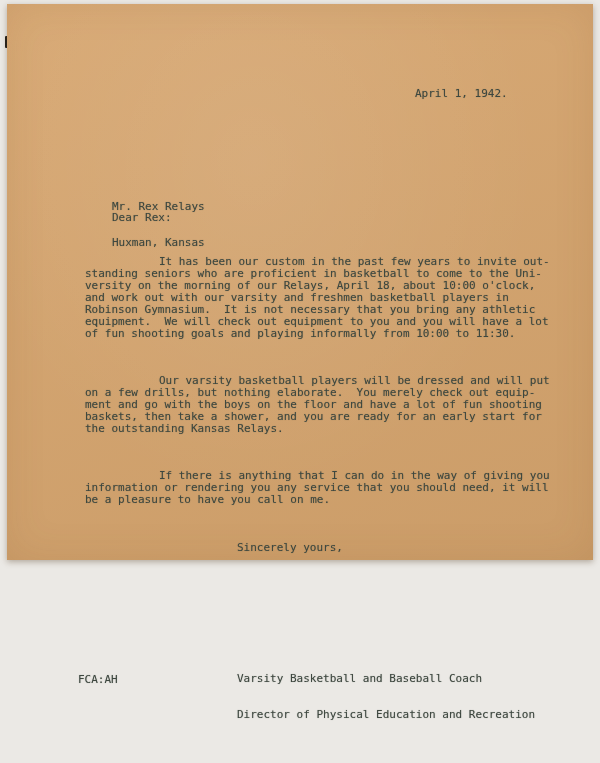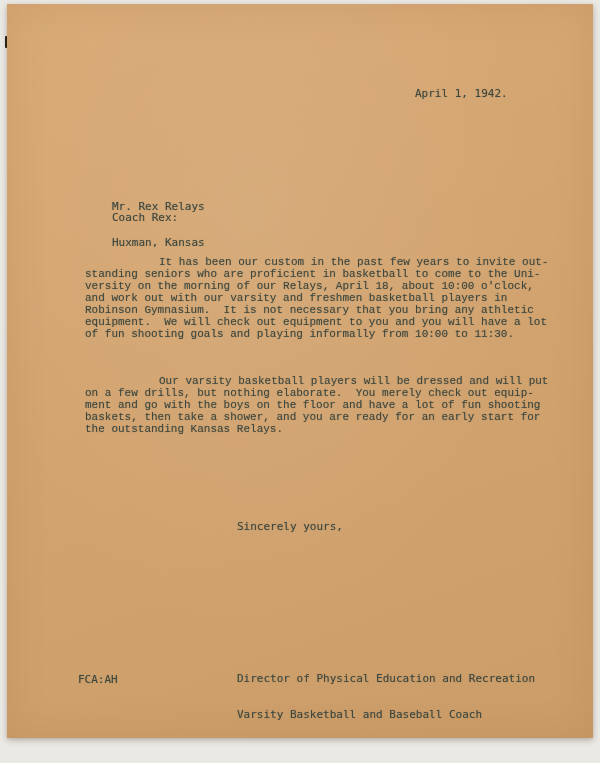--- a/index.html
+++ b/index.html
@@ -10,21 +10,21 @@
     overflow: hidden;
   }
   .scan {
     position: relative;
     width: 600px; height: 763px;
     background: var(--bg, #ebe9e5);
   }
   .paper {
     position: absolute;
     left: 7px; top: 4px;
-    width: 586px; height: 734px;
+    width: 586px; height: 556px;
     background-color: var(--paper, #d6a56e);
     background-image:
       radial-gradient(ellipse at 42% 28%, rgba(255,255,255,0.07), rgba(0,0,0,0.00) 60%),
       linear-gradient(160deg, rgba(255,255,255,0.05), rgba(0,0,0,0.05));
     box-shadow: 0 2px 6px rgba(70,45,20,0.35), inset 0 0 40px rgba(120,75,30,0.12);
   }
   .txt {
     position: absolute;
     color: var(--ink, #3d473f);
     font-size: 11px;
@@ -33,24 +33,23 @@
     text-shadow: 0 0 1px rgba(61,71,63,0.45);
   }
   .date        { left: 408px; top: 84px; }
   .address     { left: 105px; top: 173px; }
   .salutation  { left: 105px; top: 208px; }
   .body-block  { left: 78px;  top: 228px; width: 480px; }
   .body-block p {
     white-space: pre;
     text-indent: 74px;
     margin-bottom: 11px;
-    font-family: Liberation Mono, monospace;
   }
   .closing     { left: 152px; top: 515px; }
-  .valediction { left: 230px; top: 517px; }
+  .valediction { left: 230px; top: 538px; }
   .signature   { left: 230px; top: 645px; }
   .reference   { left: 71px;  top: 670px; }
   .staple-mark {
     position: absolute;
     border-radius: 1px;
   }
   .mark-1 { left: 31px; top: 9px;  width: 12px; height: 9px;  background: #45352a; transform: rotate(-3deg); }
   .mark-2 { left: 5px;  top: 36px; width: 8px;  height: 12px; background: #26201b; }
   .stray-dot {
     position: absolute;
@@ -71,43 +70,46 @@
 
   <div class="paper">
 
     <div class="txt date">April 1, 1942.</div>
 
     <div class="txt address">
       <div>Mr. Rex Relays</div>
       <div>Huxman, Kansas</div>
     </div>
 
-    <div class="txt salutation">Coach Rex:</div>
+    <div class="txt salutation">Dear Rex:</div>
 
     <div class="txt body-block">
       <p>It has been our custom in the past few years to invite out-
 standing seniors who are proficient in basketball to come to the Uni-
 versity on the morning of our Relays, April 18, about 10:00 o'clock,
 and work out with our varsity and freshmen basketball players in
 Robinson Gymnasium.  It is not necessary that you bring any athletic
 equipment.  We will check out equipment to you and you will have a lot
 of fun shooting goals and playing informally from 10:00 to 11:30.</p>
       <p>Our varsity basketball players will be dressed and will put
 on a few drills, but nothing elaborate.  You merely check out equip-
 ment and go with the boys on the floor and have a lot of fun shooting
 baskets, then take a shower, and you are ready for an early start for
 the outstanding Kansas Relays.</p>
+      <p>If there is anything that I can do in the way of giving you
+information or rendering you any service that you should need, it will
+be a pleasure to have you call on me.</p>
     </div>
 
     <div class="stray-dot"></div>
 
 
     <div class="txt valediction">Sincerely yours,</div>
 
     <div class="txt signature">
+      <div>Varsity Basketball and Baseball Coach</div>
       <div>Director of Physical Education and Recreation</div>
-      <div>Varsity Basketball and Baseball Coach</div>
     </div>
 
     <div class="txt reference">FCA:AH</div>
 
   </div>
 </div>
 
 </body></html>

